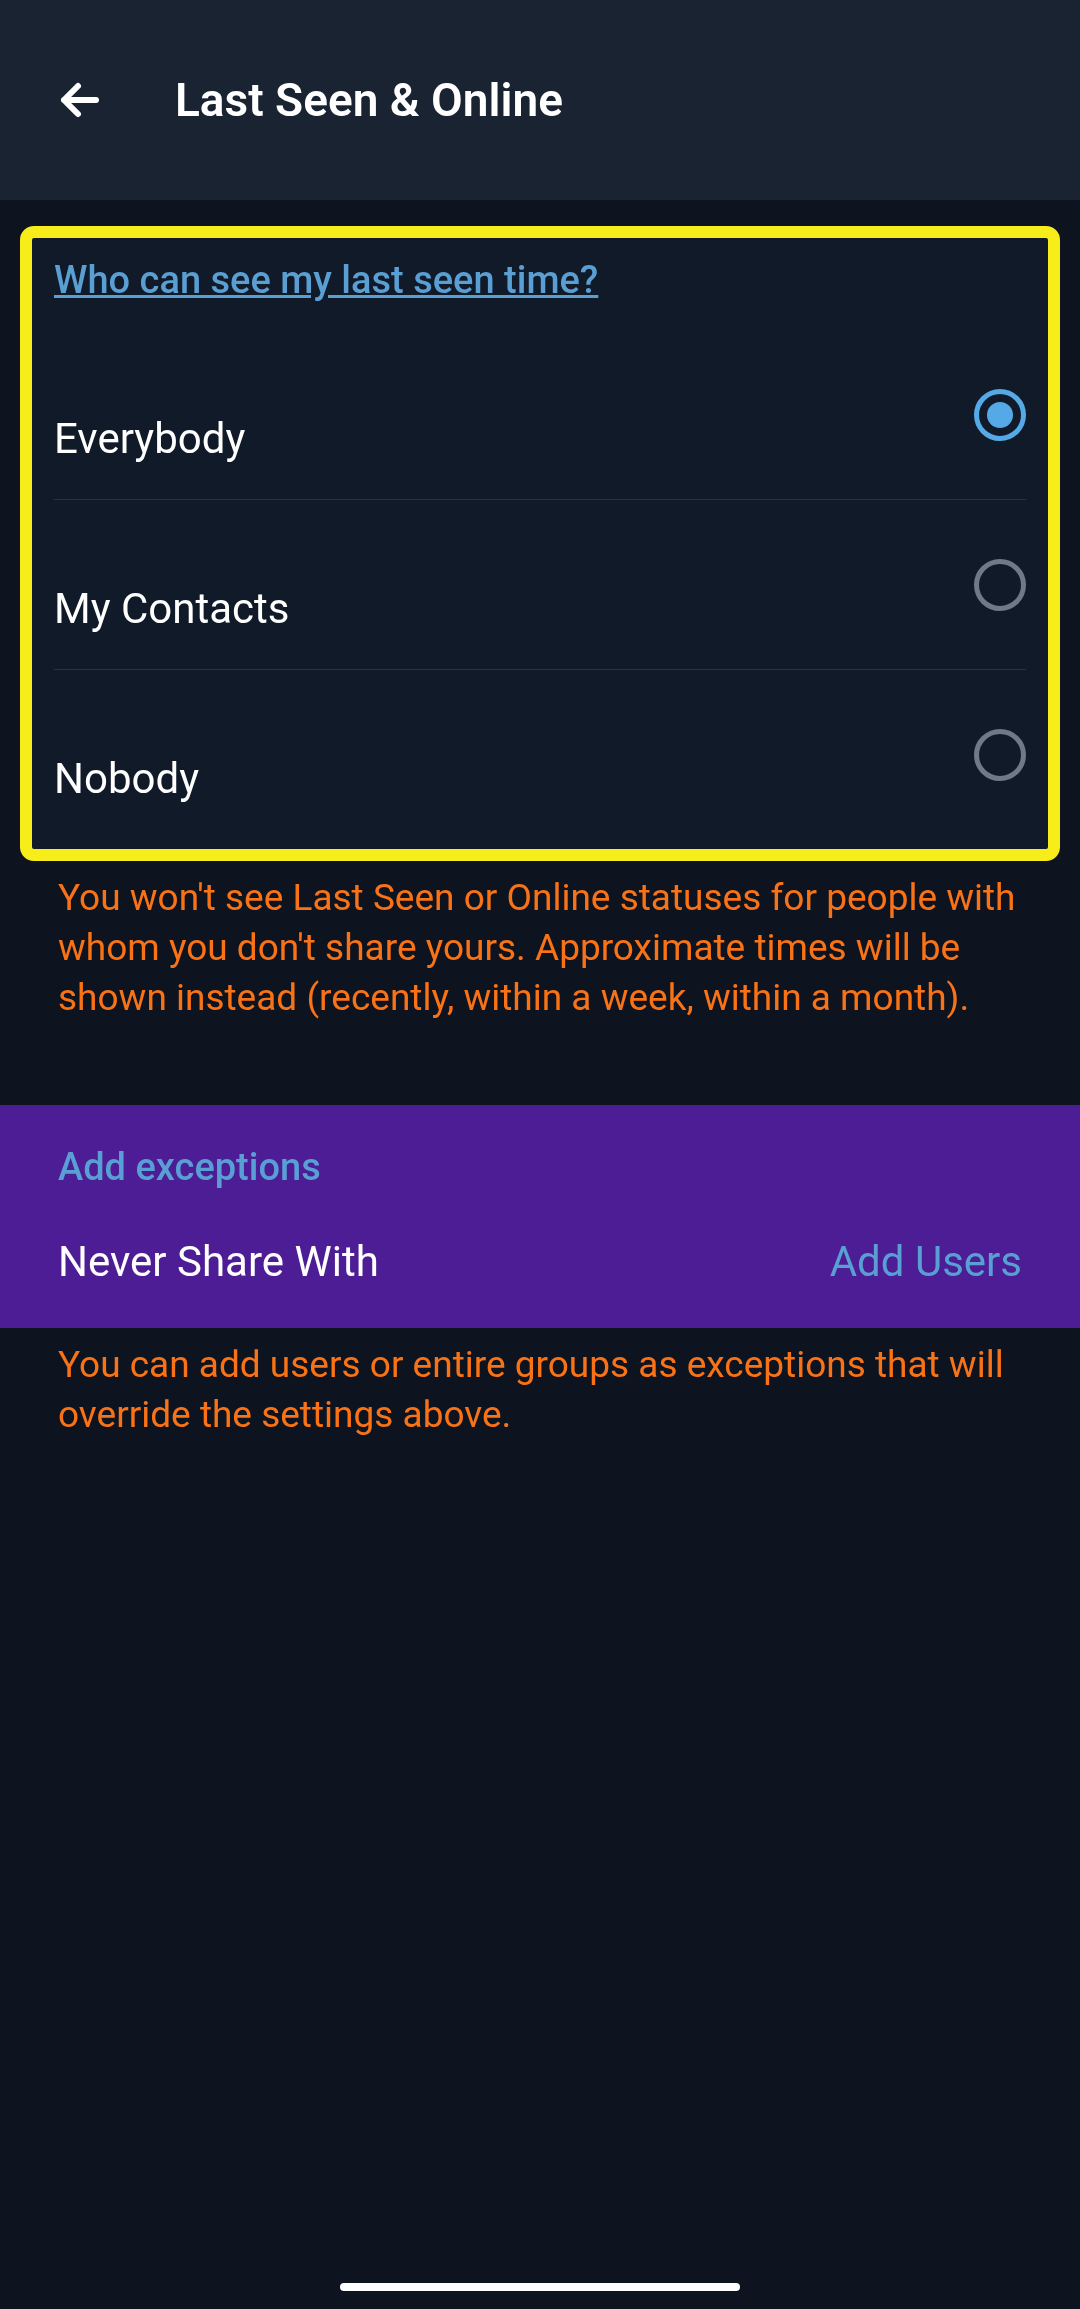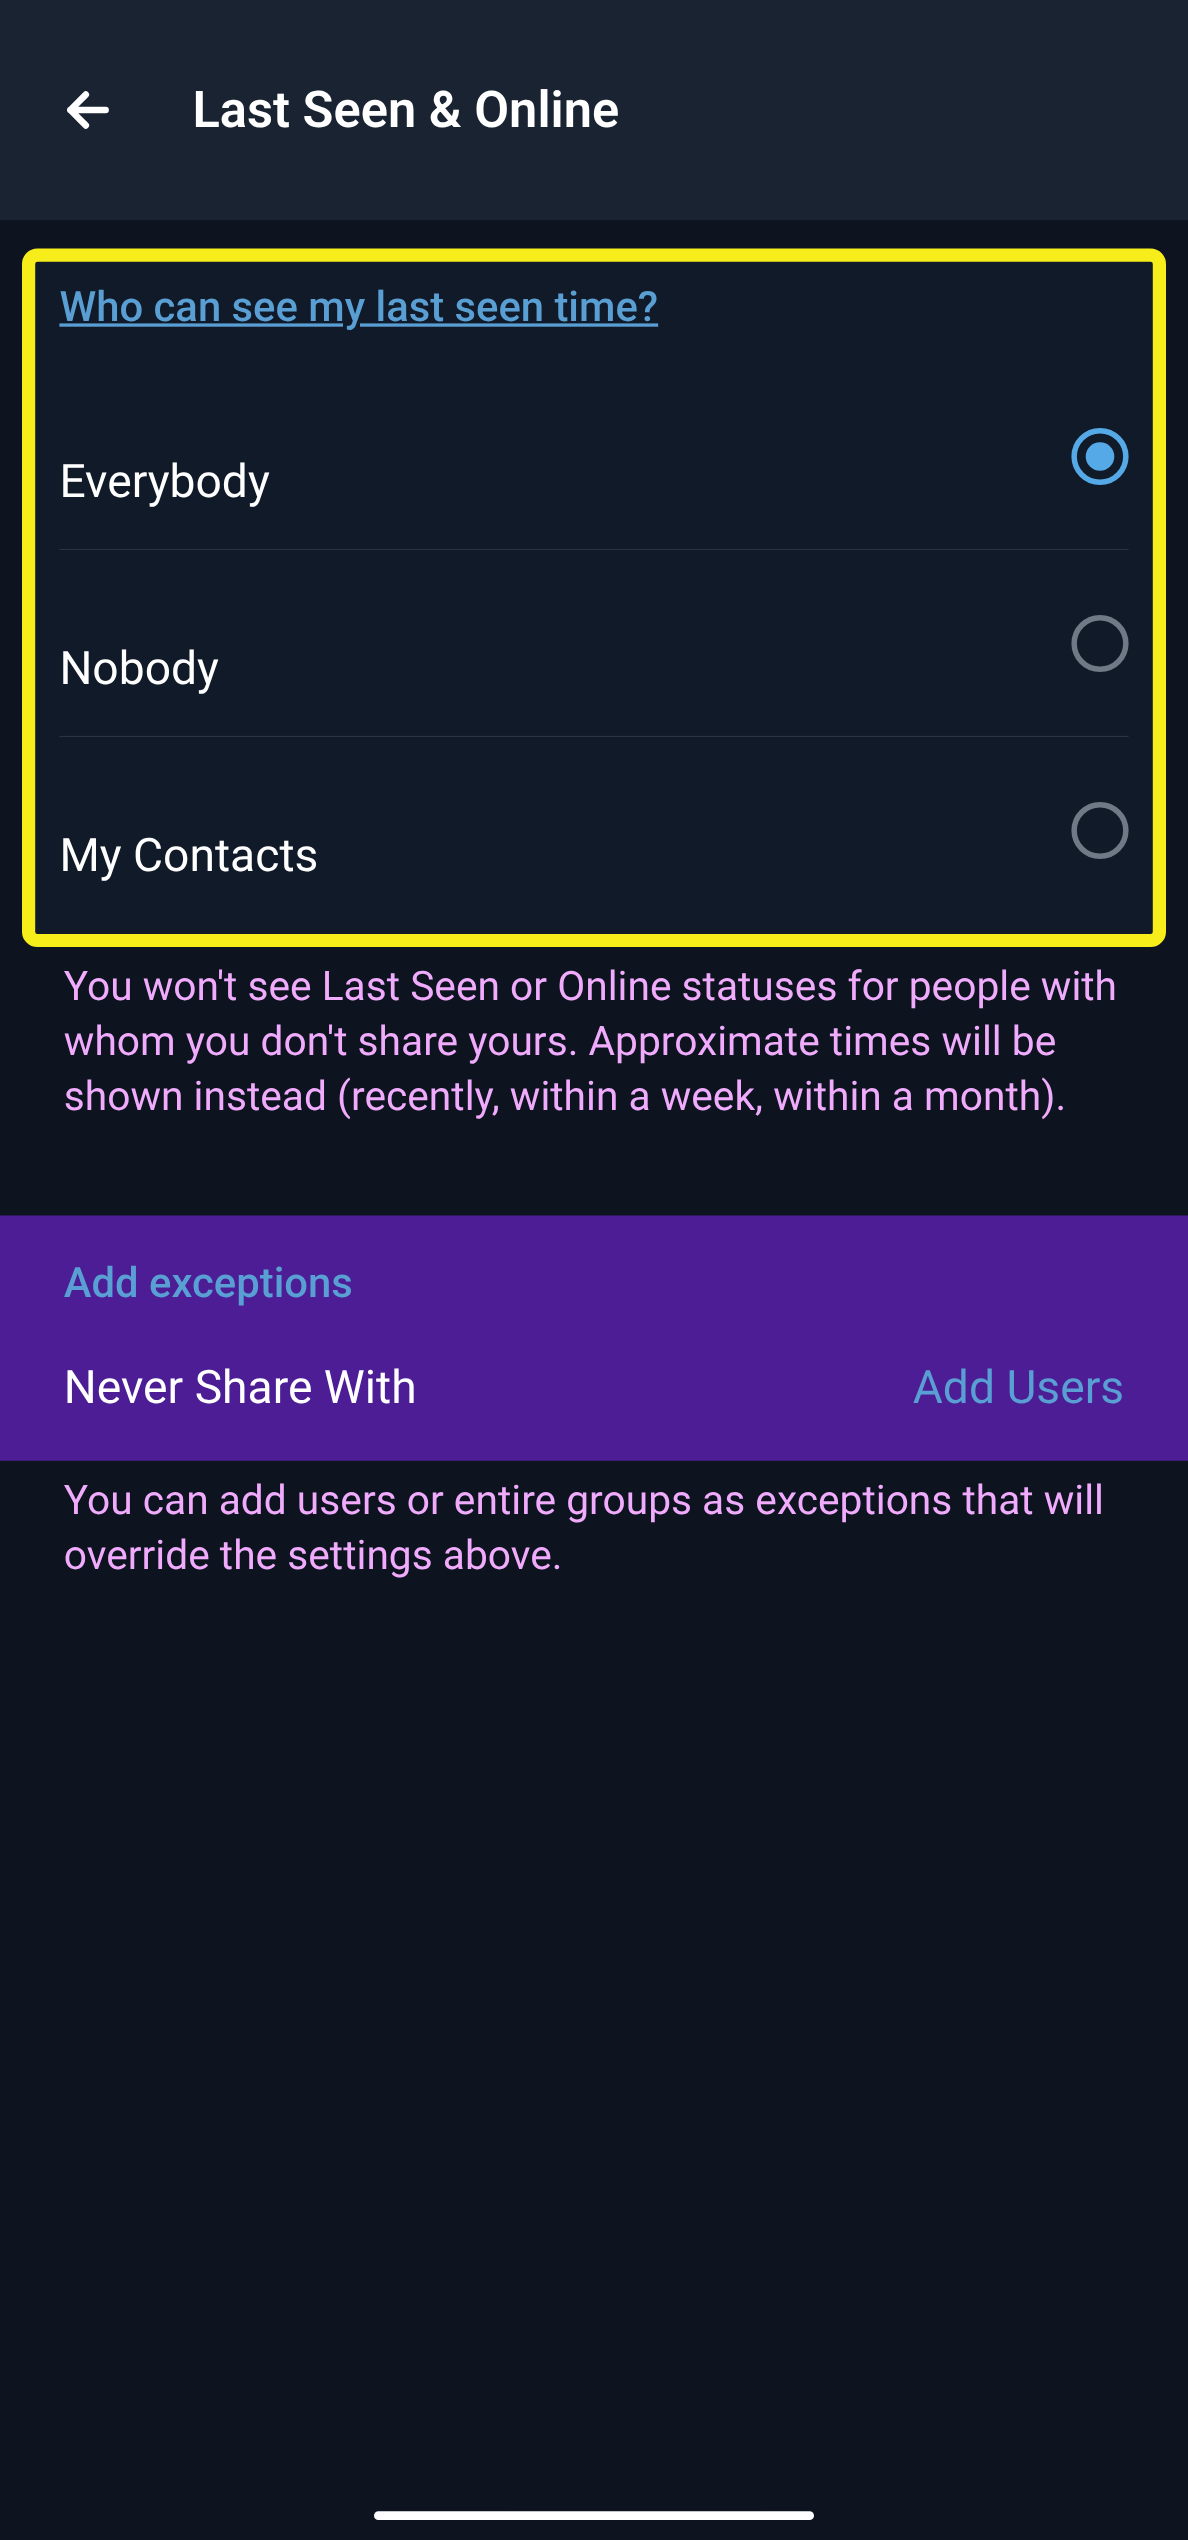--- a/index.html
+++ b/index.html
@@ -88,21 +88,21 @@
       width: 26px;
       height: 26px;
       border-radius: 50%;
       background: #54a9e6;
       display: none;
     }
     .radio-outer.selected .radio-inner {
       display: block;
     }
     .description {
-      color: #f0abfc;
+      color: #f97316;
       font-size: 37px;
       line-height: 1.35;
       padding: 12px 58px 58px 58px;
     }
     .section {
       background: #4c1d95;
       margin-top: 24px;
     }
     .section-header {
       color: #5a9fd4;
@@ -151,28 +151,28 @@
   <div class="section-title">Who can see my last seen time?</div>
 
   <div class="radio-row">
     <div class="radio-label">Everybody</div>
     <div class="radio-outer selected">
       <div class="radio-inner"></div>
     </div>
   </div>
 
   <div class="radio-row">
-    <div class="radio-label">Nobody</div>
+    <div class="radio-label">My Contacts</div>
     <div class="radio-outer">
       
     </div>
   </div>
 
   <div class="radio-row">
-    <div class="radio-label">My Contacts</div>
+    <div class="radio-label">Nobody</div>
     <div class="radio-outer">
       
     </div>
   </div>
 </div>
 
 <div class="description">You won't see Last Seen or Online statuses for people with whom you don't share yours. Approximate times will be shown instead (recently, within a week, within a month).</div>
 
 <div class="section">
   <div class="section-header">Add exceptions</div>

